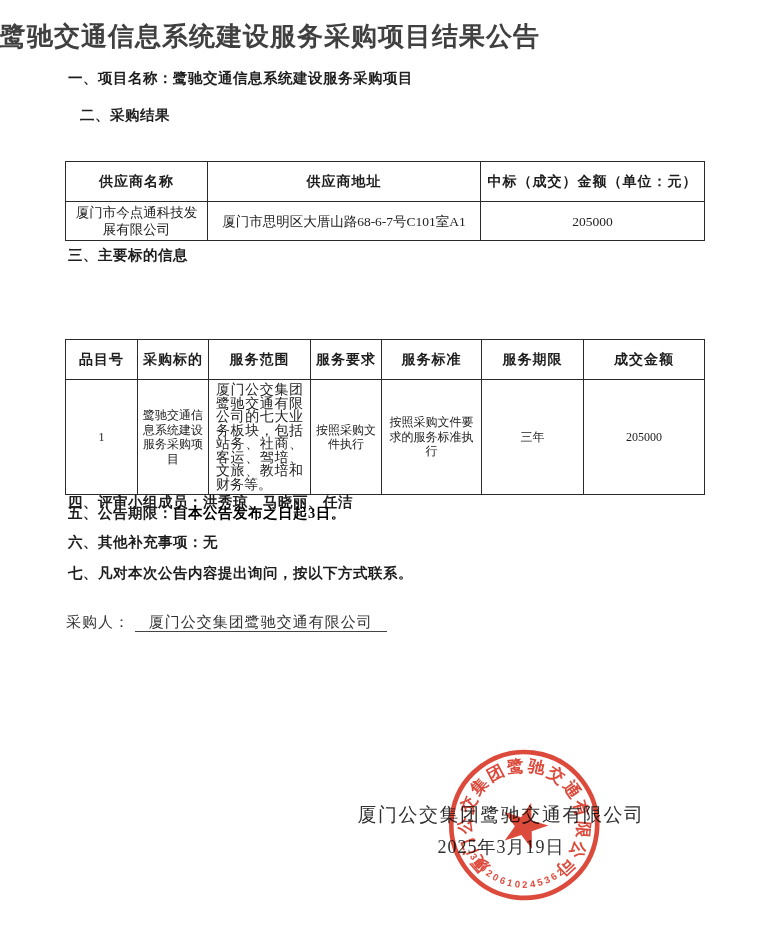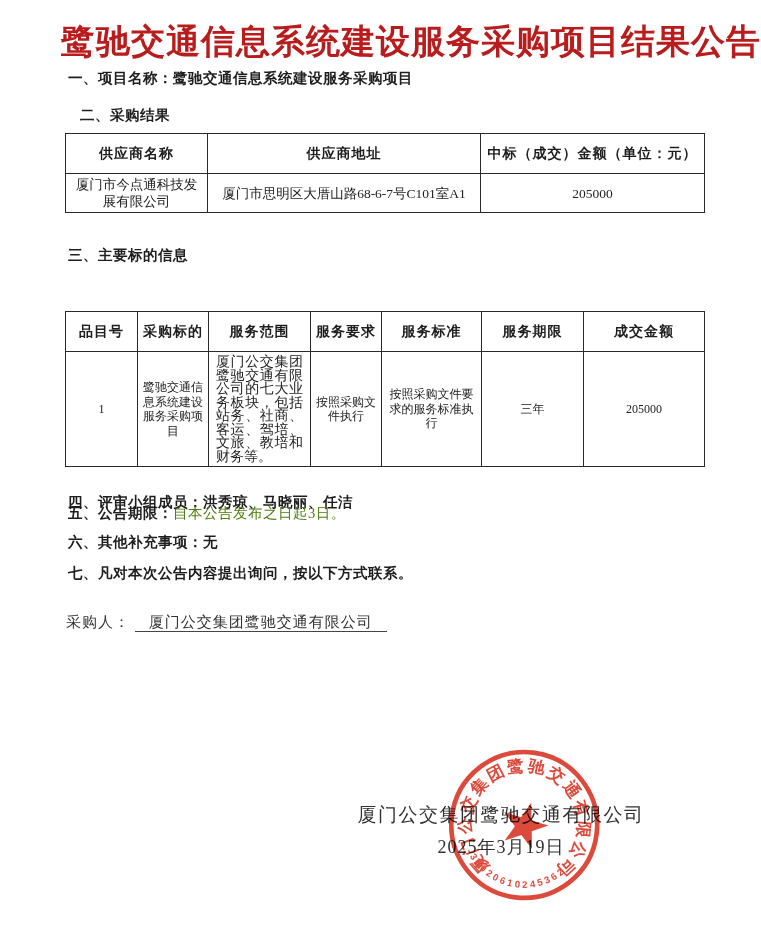--- a/index.html
+++ b/index.html
@@ -3,37 +3,37 @@
 <meta charset="utf-8">
 <style>
   html,body{margin:0;padding:0;background:#e9e9e7;}
   .page{
     position:relative;width:761px;height:951px;margin:0 auto;
     background:#ffffff;overflow:hidden;
     border-right:2px solid #d2d2cf;border-bottom:2px solid #c9c9c6;
     font-family:"Liberation Serif", serif;color:#222;
   }
   .doc-title{
-    position:absolute;top:19px;left:0;width:100%;text-align:right;
+    position:absolute;top:19px;left:0;width:100%;text-align:left;
     font-family:"Liberation Sans", sans-serif;
-    font-size:34px;font-weight:bold;letter-spacing:1px;color:#b91c1c;
+    font-size:26px;font-weight:bold;letter-spacing:1px;color:#404040;
   }
   .sec{
     position:absolute;left:68px;
     font-family:"Liberation Sans", sans-serif;
     font-size:14.5px;font-weight:bold;color:#1e1e1e;letter-spacing:0.5px;
     white-space:nowrap;
   }
   .sec .val-light{
     font-family:"Liberation Serif", serif;
-    font-weight:normal;color:#4d7c0f;
+    font-weight:bold;color:#000000;
   }
   table.doc{
     position:absolute;border-collapse:collapse;table-layout:fixed;
-    font-family:"Liberation Serif", serif;color:#222;
+    font-family:"Liberation Serif", serif;color:#222;margin-top:28px;
   }
   table.doc td,table.doc th{
     border:1.6px solid #2a2a2a;vertical-align:middle;text-align:center;
     padding:2px 5px;overflow:hidden;
   }
   table.doc th{
     font-family:"Liberation Sans", sans-serif;
     font-size:14px;font-weight:bold;letter-spacing:1px;color:#1e1e1e;
   }
   #table-result{left:65px;top:133px;width:639px;}

